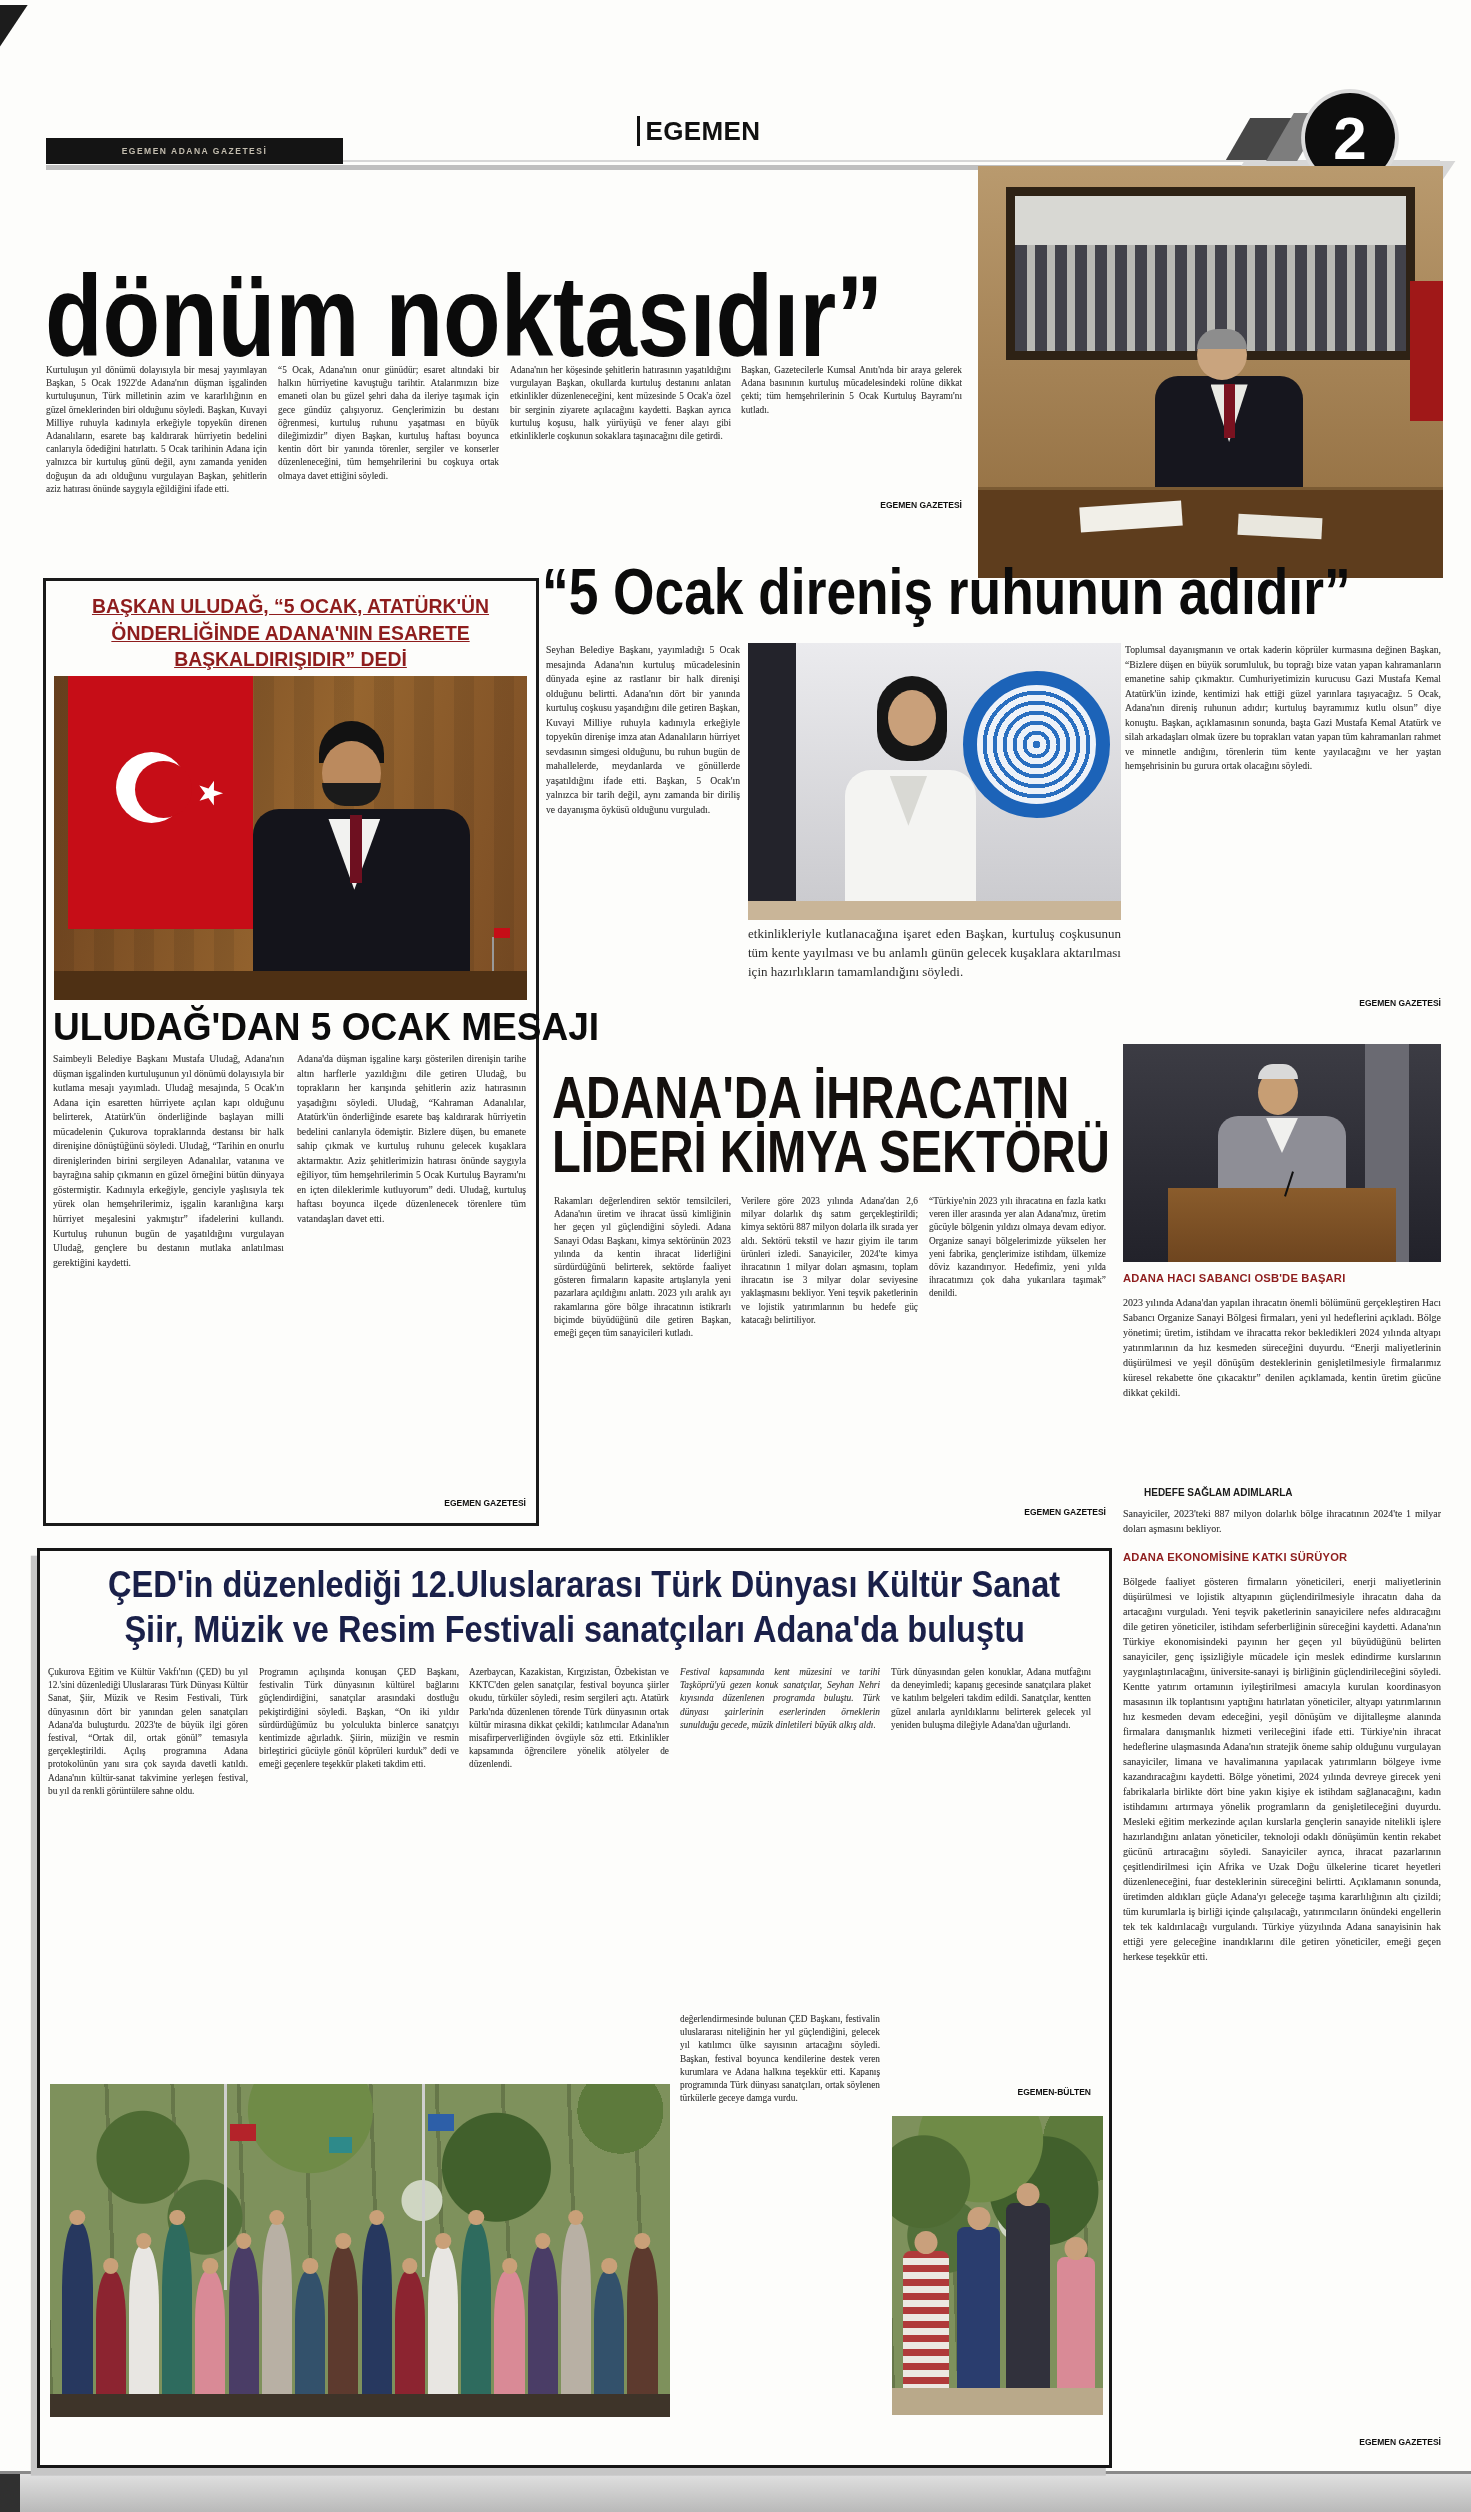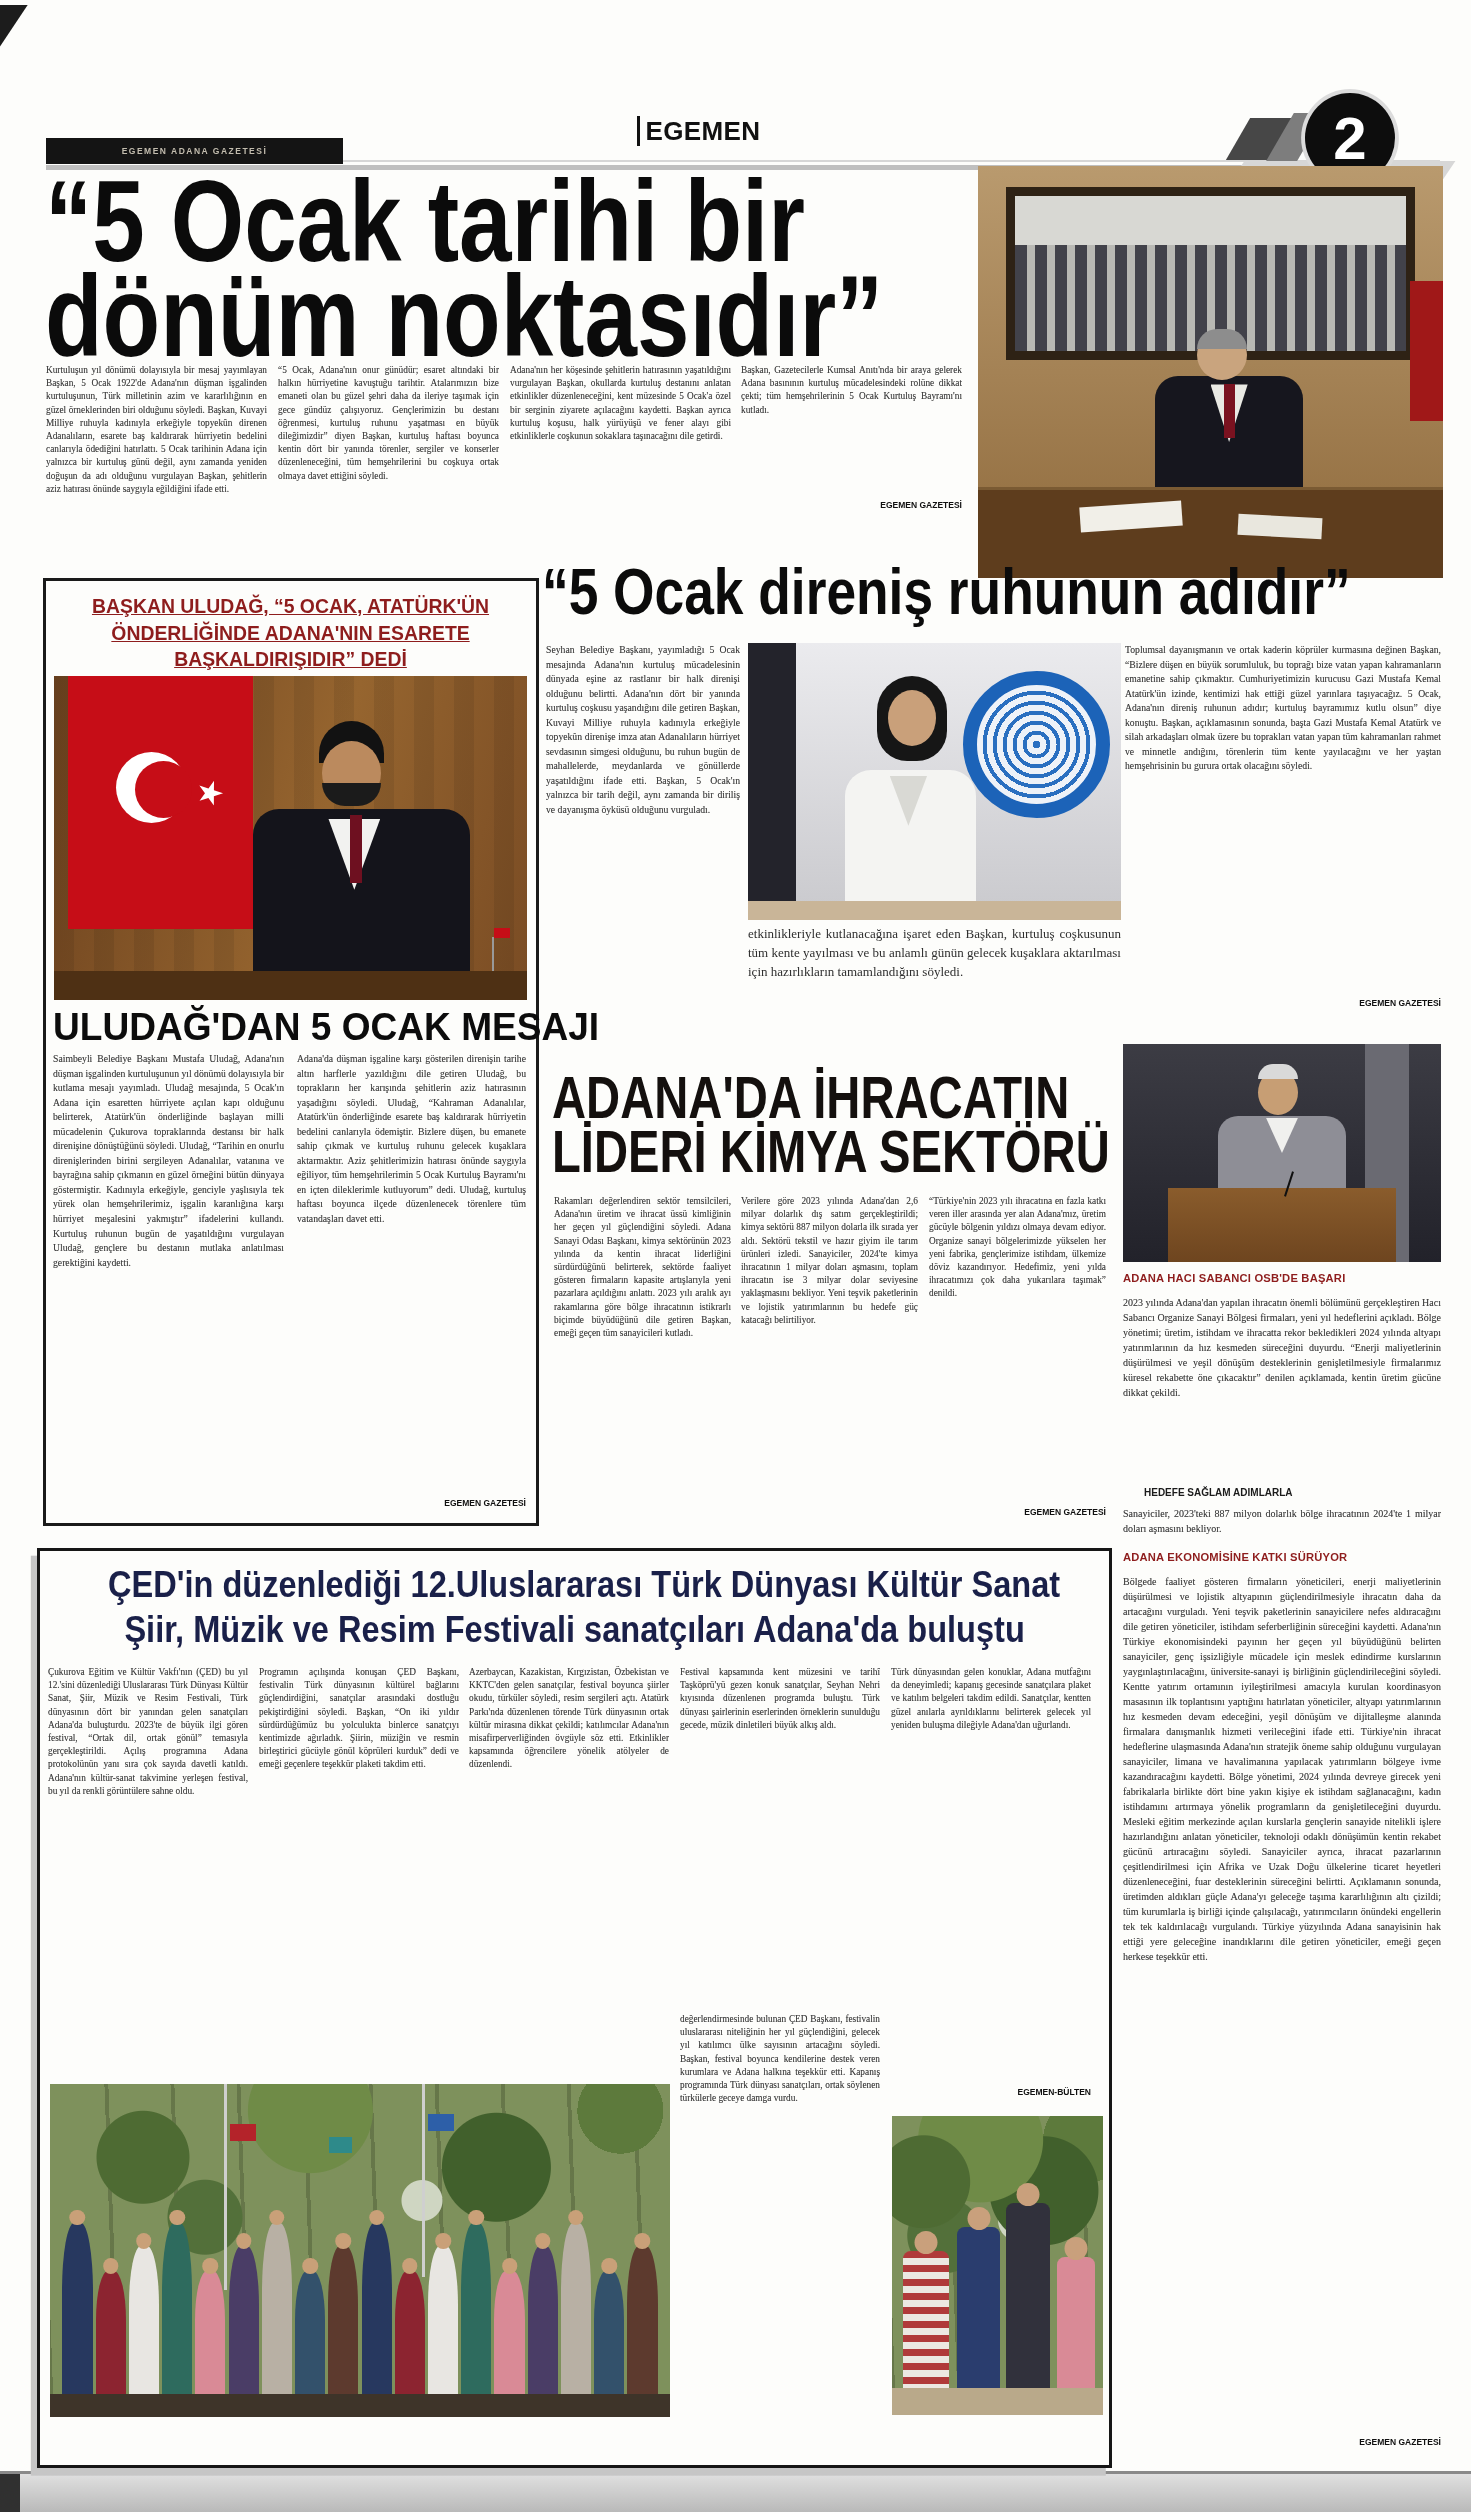--- a/index.html
+++ b/index.html
@@ -70,23 +70,20 @@
   </div>
 
   <div class="abs" style="left:1238px;top:118px;width:51px;height:42px;background:#474747;transform:skewX(-30deg);"></div>
   <div class="abs" style="left:1280px;top:113px;width:31px;height:48px;background:#7d7d7d;transform:skewX(-30deg);"></div>
   <div class="abs" style="left:1236px;top:161px;width:211px;height:25px;background:#d7d7d7;transform:skewX(-34deg);"></div>
   <div class="abs" style="left:1305px;top:93px;width:90px;height:90px;border-radius:50%;background:#0d0d0d;
               box-shadow:0 0 0 3.9px #dcdcdc;display:flex;align-items:center;justify-content:center;">
     <span style="color:#fff;font-size:60px;font-weight:bold;font-family:'Liberation Sans',sans-serif;">2</span>
   </div>
 
-  <div class="hl" style="left:45px;top:164px;font-size:115px;">
-    <span class="cond">“5 Ocak tarihi bir</span>
-  </div>
   <div class="hl" style="left:45px;top:259px;font-size:115px;">
     <span class="cond">dönüm noktasıdır”</span>
   </div>
 
   <div class="coltxt" style="left:46px;top:364px;width:221px;height:214px;">Kurtuluşun yıl dönümü dolayısıyla bir mesaj yayımlayan Başkan, 5 Ocak 1922'de Adana'nın düşman işgalinden kurtuluşunun, Türk milletinin azim ve kararlılığının en güzel örneklerinden biri olduğunu söyledi. Başkan, Kuvayi Milliye ruhuyla kadınıyla erkeğiyle topyekûn direnen Adanalıların, esarete baş kaldırarak hürriyetin bedelini canlarıyla ödediğini hatırlattı. 5 Ocak tarihinin Adana için yalnızca bir kurtuluş günü değil, aynı zamanda yeniden doğuşun da adı olduğunu vurgulayan Başkan, şehitlerin aziz hatırası önünde saygıyla eğildiğini ifade etti.</div>
   <div class="coltxt" style="left:278px;top:364px;width:221px;height:214px;">“5 Ocak, Adana'nın onur günüdür; esaret altındaki bir halkın hürriyetine kavuştuğu tarihtir. Atalarımızın bize emaneti olan bu güzel şehri daha da ileriye taşımak için gece gündüz çalışıyoruz. Gençlerimizin bu destanı öğrenmesi, kurtuluş ruhunu yaşatması en büyük dileğimizdir” diyen Başkan, kurtuluş haftası boyunca kentin dört bir yanında törenler, sergiler ve konserler düzenleneceğini, tüm hemşehrilerini bu coşkuya ortak olmaya davet ettiğini söyledi.</div>
   <div class="coltxt" style="left:510px;top:364px;width:221px;height:214px;">Adana'nın her köşesinde şehitlerin hatırasının yaşatıldığını vurgulayan Başkan, okullarda kurtuluş destanını anlatan etkinlikler düzenleneceğini, kent müzesinde 5 Ocak'a özel bir serginin ziyarete açılacağını kaydetti. Başkan ayrıca kurtuluş koşusu, halk yürüyüşü ve fener alayı gibi etkinliklerle coşkunun sokaklara taşınacağını dile getirdi.</div>
   <div class="coltxt" style="left:741px;top:364px;width:221px;height:133px;">Başkan, Gazetecilerle Kumsal Anıtı'nda bir araya gelerek Adana basınının kurtuluş mücadelesindeki rolüne dikkat çekti; tüm hemşehrilerinin 5 Ocak Kurtuluş Bayramı'nı kutladı.</div>
   <div class="credit" style="left:741px;top:500px;width:221px;">EGEMEN GAZETESİ</div>
 
@@ -189,21 +186,21 @@
   <div class="hl" style="left:43px;top:1566px;width:1063px;font-size:37px;color:#1a2049;text-align:center;">
     <span class="cond-c">ÇED'in düzenlediği 12.Uluslararası Türk Dünyası Kültür Sanat</span>
   </div>
   <div class="hl" style="left:43px;top:1611px;width:1063px;font-size:37px;color:#1a2049;text-align:center;">
     <span class="cond-c">Şiir, Müzik ve Resim Festivali sanatçıları Adana'da buluştu</span>
   </div>
 
   <div class="coltxt" style="left:48px;top:1666px;width:200px;height:409px;">Çukurova Eğitim ve Kültür Vakfı'nın (ÇED) bu yıl 12.'sini düzenlediği Uluslararası Türk Dünyası Kültür Sanat, Şiir, Müzik ve Resim Festivali, Türk dünyasının dört bir yanından gelen sanatçıları Adana'da buluşturdu. 2023'te de büyük ilgi gören festival, “Ortak dil, ortak gönül” temasıyla gerçekleştirildi. Açılış programına Adana protokolünün yanı sıra çok sayıda davetli katıldı. Adana'nın kültür-sanat takvimine yerleşen festival, bu yıl da renkli görüntülere sahne oldu.</div>
   <div class="coltxt" style="left:259px;top:1666px;width:200px;height:409px;">Programın açılışında konuşan ÇED Başkanı, festivalin Türk dünyasının kültürel bağlarını güçlendirdiğini, sanatçılar arasındaki dostluğu pekiştirdiğini söyledi. Başkan, “On iki yıldır sürdürdüğümüz bu yolculukta binlerce sanatçıyı kentimizde ağırladık. Şiirin, müziğin ve resmin birleştirici gücüyle gönül köprüleri kurduk” dedi ve emeği geçenlere teşekkür plaketi takdim etti.</div>
   <div class="coltxt" style="left:469px;top:1666px;width:200px;height:409px;">Azerbaycan, Kazakistan, Kırgızistan, Özbekistan ve KKTC'den gelen sanatçılar, festival boyunca şiirler okudu, türküler söyledi, resim sergileri açtı. Atatürk Parkı'nda düzenlenen törende Türk dünyasının ortak kültür mirasına dikkat çekildi; katılımcılar Adana'nın misafirperverliğinden övgüyle söz etti. Etkinlikler kapsamında öğrencilere yönelik atölyeler de düzenlendi.</div>
-  <div class="coltxt" style="left:680px;top:1666px;width:200px;height:256px;">Festival kapsamında kent müzesini ve tarihî Taşköprü'yü gezen konuk sanatçılar, Seyhan Nehri kıyısında düzenlenen programda buluştu. Türk dünyası şairlerinin eserlerinden örneklerin sunulduğu gecede, müzik dinletileri büyük alkış aldı.</div>
+  <div class="coltxt" style="left:680px;top:1666px;width:200px;height:256px;font-style:italic;">Festival kapsamında kent müzesini ve tarihî Taşköprü'yü gezen konuk sanatçılar, Seyhan Nehri kıyısında düzenlenen programda buluştu. Türk dünyası şairlerinin eserlerinden örneklerin sunulduğu gecede, müzik dinletileri büyük alkış aldı.</div>
   <div class="coltxt" style="left:680px;top:2013px;width:200px;height:386px;">değerlendirmesinde bulunan ÇED Başkanı, festivalin uluslararası niteliğinin her yıl güçlendiğini, gelecek yıl katılımcı ülke sayısının artacağını söyledi. Başkan, festival boyunca kendilerine destek veren kurumlara ve Adana halkına teşekkür etti. Kapanış programında Türk dünyası sanatçıları, ortak söylenen türkülerle geceye damga vurdu.</div>
   <div class="coltxt" style="left:891px;top:1666px;width:200px;height:418px;">Türk dünyasından gelen konuklar, Adana mutfağını da deneyimledi; kapanış gecesinde sanatçılara plaket ve katılım belgeleri takdim edildi. Sanatçılar, kentten güzel anılarla ayrıldıklarını belirterek gelecek yıl yeniden buluşma dileğiyle Adana'dan uğurlandı.</div>
   <div class="credit" style="left:891px;top:2087px;width:200px;">EGEMEN-BÜLTEN</div>
 
   <div class="photo greens" style="left:50px;top:2084px;width:620px;height:333px;">
     <div class="abs" style="left:28%;top:0;width:3.1px;height:62%;background:#cfcfcf;"></div>
     <div class="abs" style="left:60%;top:0;width:3.1px;height:58%;background:#cfcfcf;"></div>
     <div class="abs" style="left:29%;top:12%;width:26px;height:17px;background:#b4232a;"></div>
     <div class="abs" style="left:61%;top:9%;width:26px;height:17px;background:#2d5fa8;"></div>
     <div class="abs" style="left:45%;top:16%;width:23px;height:15.5px;background:#2e8a8a;"></div>

